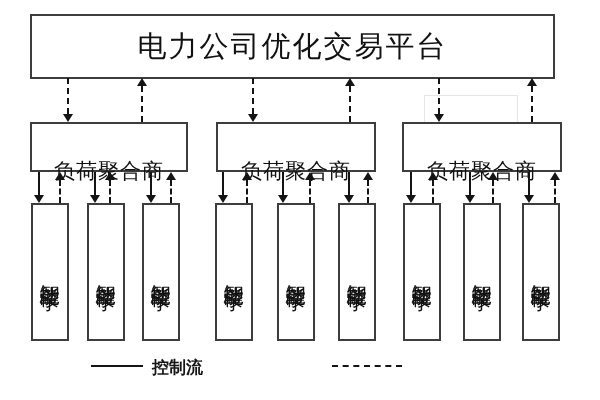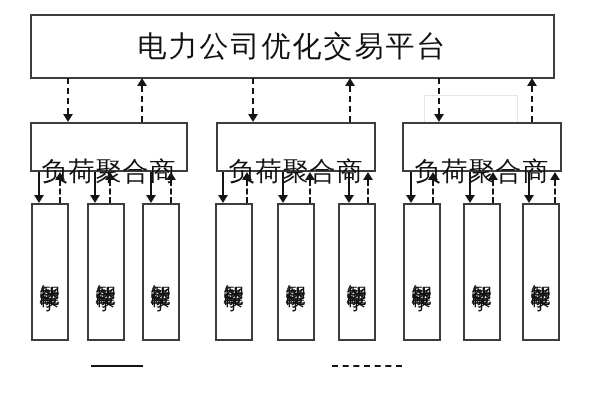--- a/index.html
+++ b/index.html
@@ -8,21 +8,21 @@
     font-family:"DejaVu Serif","Liberation Serif",serif;color:#111;
   }
   
   .box{
     position:absolute;box-sizing:border-box;border:2px solid #3d3d3d;background:#fff;
     display:flex;align-items:center;justify-content:center;text-align:center;
   }
   .platform{left:30px;top:14px;width:525px;height:65px;}
   .platform span{font-size:29px;letter-spacing:2px;white-space:nowrap;}
   .aggregator{top:122px;height:50px;}
-  .aggregator span{font-size:26px;letter-spacing:1px;white-space:nowrap;margin-top:48px;}
+  .aggregator span{font-size:21px;letter-spacing:1px;white-space:nowrap;margin-top:48px;}
   .building{top:203px;width:38px;height:138px;border-width:2px;}
   .building span{
     writing-mode:vertical-rl;text-orientation:upright;font-size:20px;
     letter-spacing:2px;line-height:1;
   }
   
   .conn{position:absolute;width:12px;display:flex;flex-direction:column;align-items:center;}
   .conn .shaft{width:0;flex:1;border-left:2px solid #141414;}
   .conn.dashed .shaft{border-left-style:dashed;}
   .conn .head{width:0;height:0;flex:none;border-left:5px solid transparent;border-right:5px solid transparent;}
@@ -183,15 +183,16 @@
       <span>智能楼宇</span>
     </div>
   <div class="box building" style="left:463px;">
       <span>智能楼宇</span>
     </div>
   <div class="box building" style="left:522px;">
       <span>智能楼宇</span>
     </div>
 
   <span class="legend-line solid" style="left:91px;top:365px;width:52px;"></span>
+  <span class="legend-label" style="left:152px;top:356px;">控制流</span>
   <span class="legend-line dashed" style="left:332px;top:365px;width:70px;"></span>
 
 </div>
 
 </body></html>

